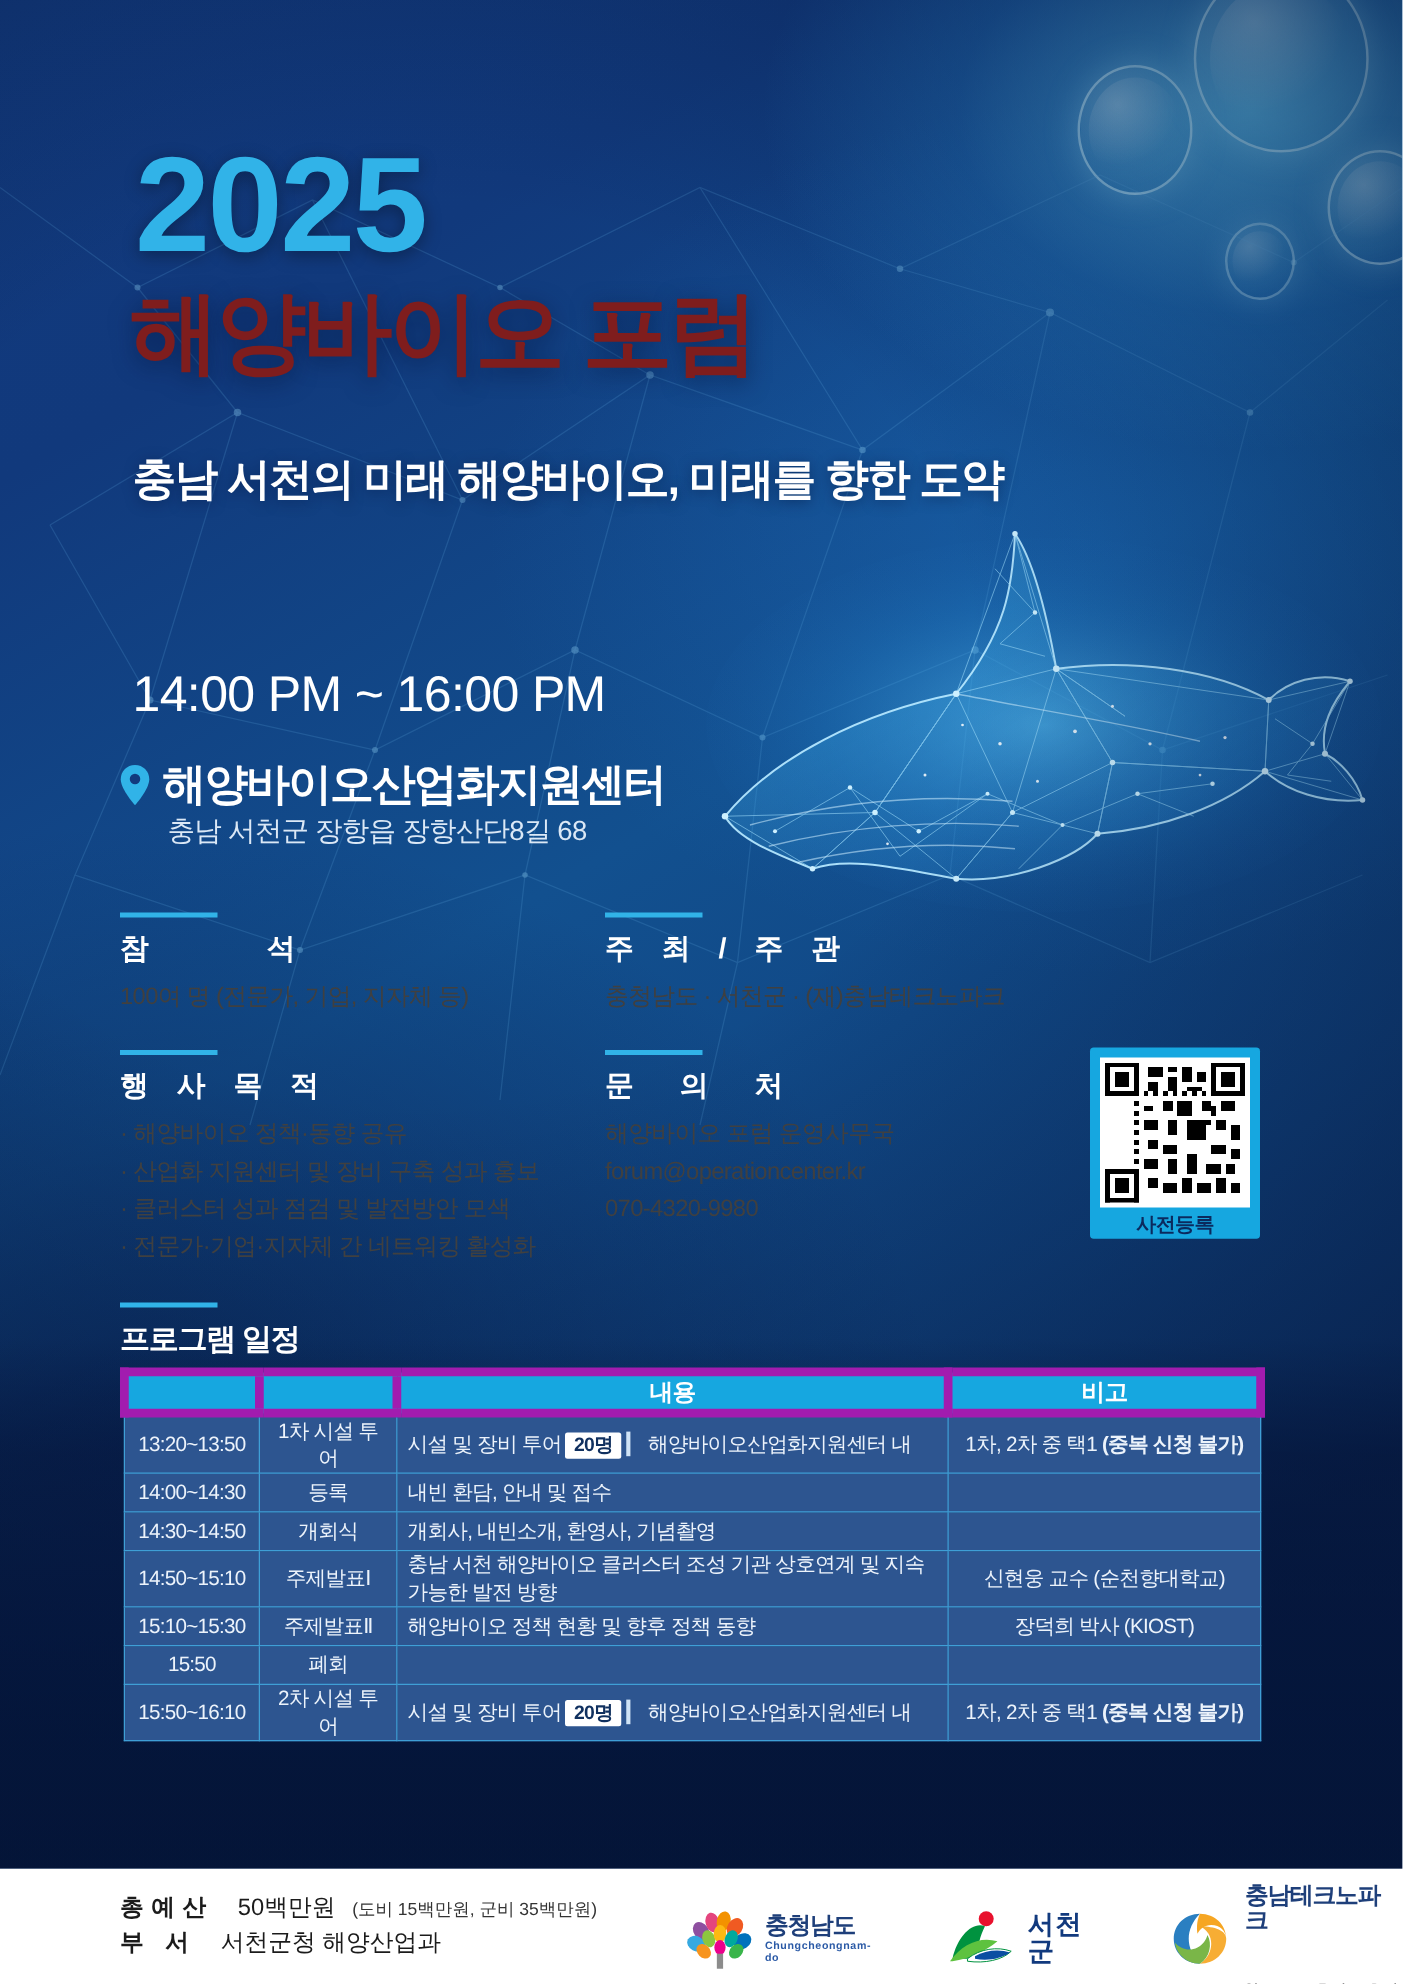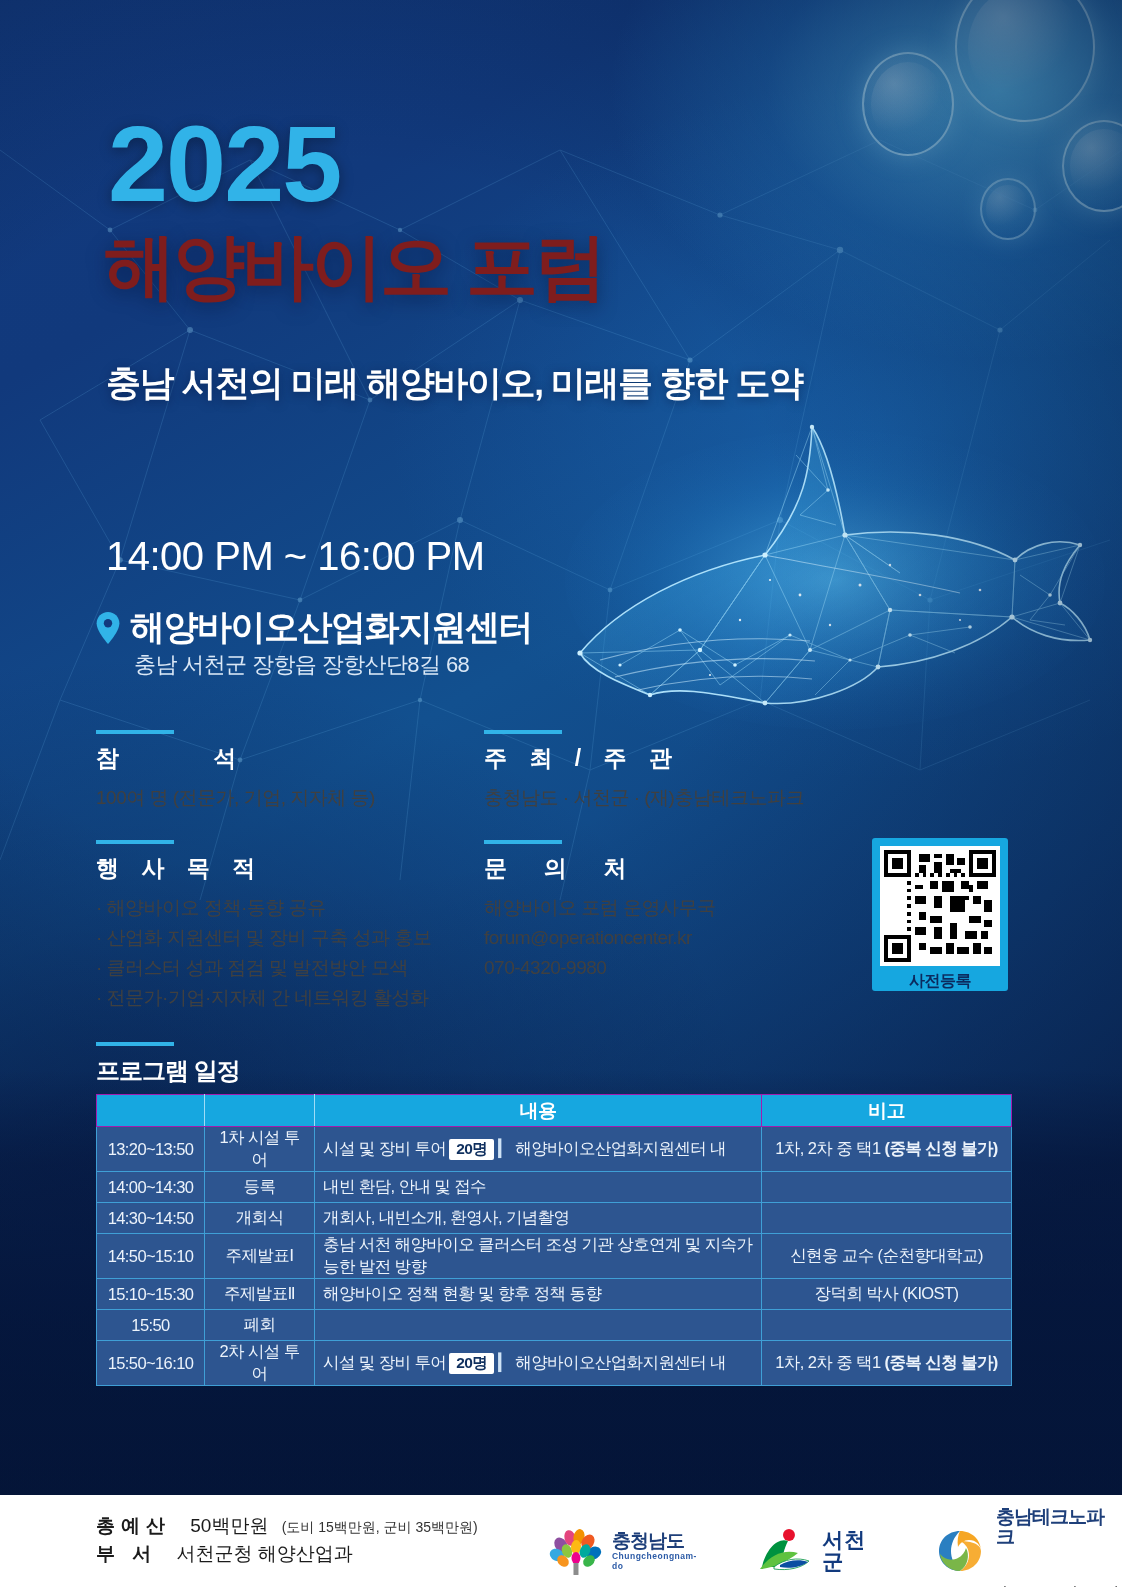--- a/index.html
+++ b/index.html
@@ -112,21 +112,21 @@
   .prog-title { font-size:24px; font-weight:bold; color:#ffffff; letter-spacing:-1px; }
 
   table.prog {
     position:absolute; left:96px; top:1094px;
     width:916px; border-collapse:collapse;
     font-size:16.5px; letter-spacing:-0.6px;
   }
   table.prog th {
     background:#16a7e0; color:#fff; font-weight:bold;
     height:32px; font-size:19px; letter-spacing:-0.5px;
-    border:1px solid #a21caf;
+    border:7px solid #a21caf;
   }
   table.prog td {
     background:#2d5590; color:#ecf3fb;
     height:31px; border:1px solid #3f9fd6;
     padding:0 8px; vertical-align:middle;
   }
   td.c-time    { width:108px; text-align:center; }
   td.c-session { width:110px; text-align:center; }
   td.c-content { text-align:left; }
   td.c-note    { width:250px; text-align:center; }

